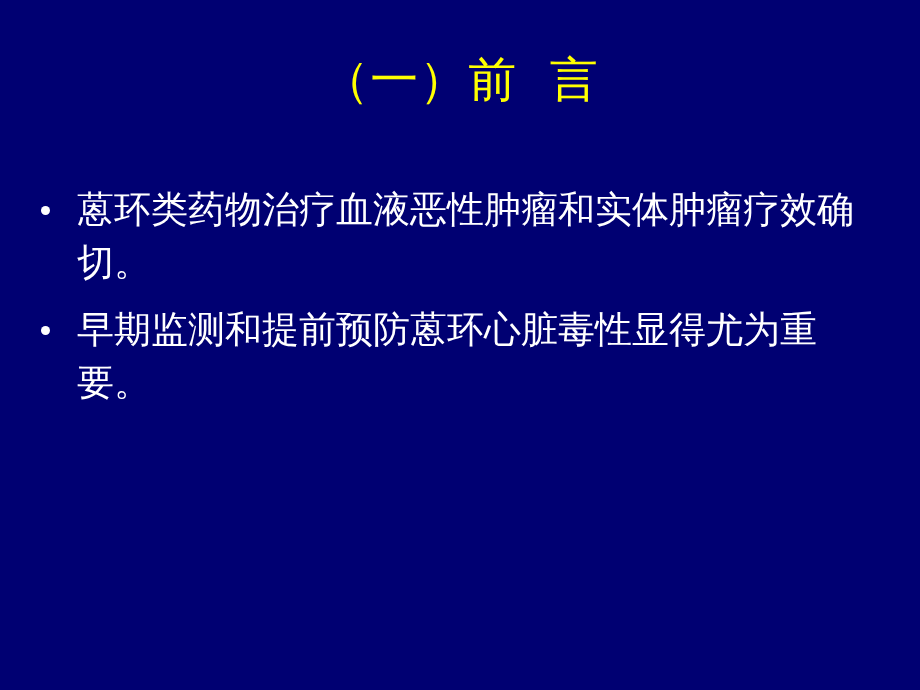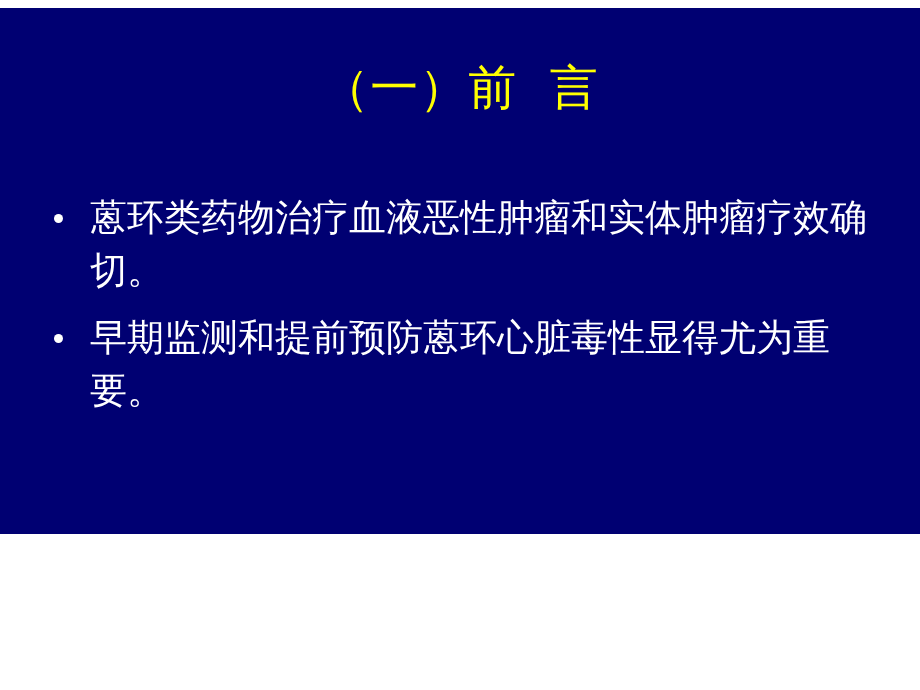--- a/index.html
+++ b/index.html
@@ -9,45 +9,44 @@
   }
   body {
     width: 920px;
     height: 690px;
     overflow: hidden;
     font-family: "DejaVu Sans", "Liberation Sans", sans-serif;
   }
   #slide {
     position: relative;
     width: 920px;
-    height: 526px;
+    height: 690px;
     background: #000072;
     box-sizing: border-box;
-    margin-top: 8px;
   }
 
   
   #slide-title {
     position: absolute;
     left: 0;
     top: 52px;
     width: 920px;
     text-align: center;
     color: #ffff00;
     font-size: 48px;
     line-height: 1.15;
     letter-spacing: 1px;
     font-family: "DejaVu Serif", "Liberation Serif", serif;
     white-space: pre;
   }
 
   
   #body-list {
     position: absolute;
-    left: 46px;
+    left: 33px;
     top: 183px;
     width: 852px;
   }
   .bullet-item {
     position: relative;
     display: block;
     padding-left: 44px;
     color: #ffffff;
     font-size: 37px;
     line-height: 53px;

